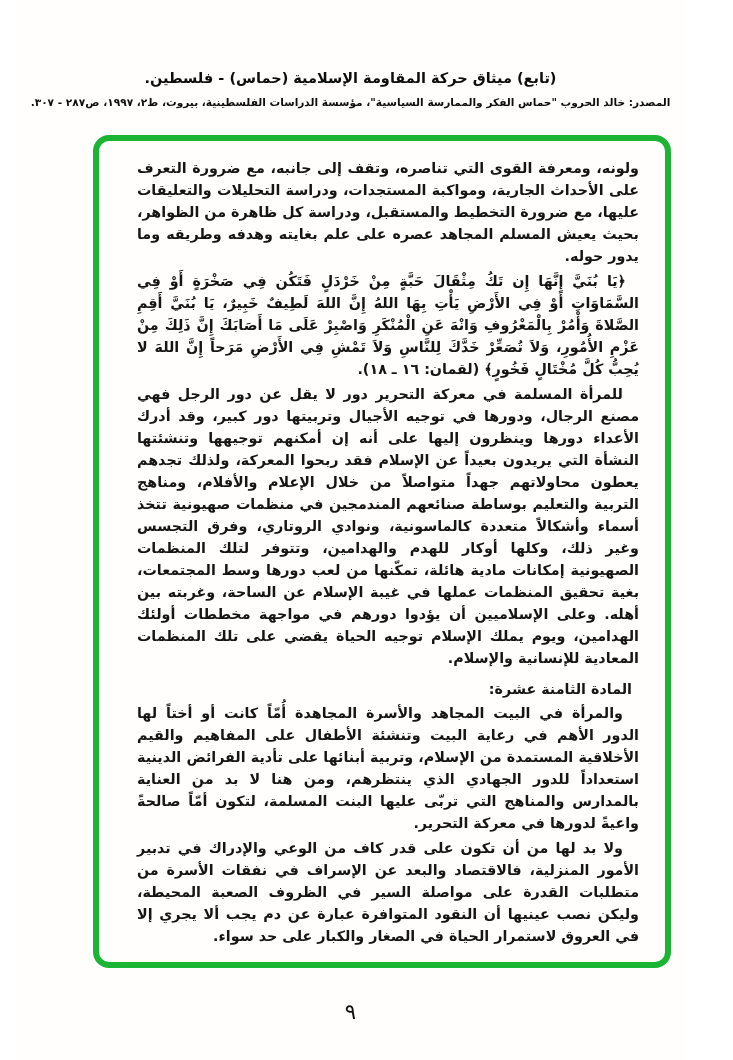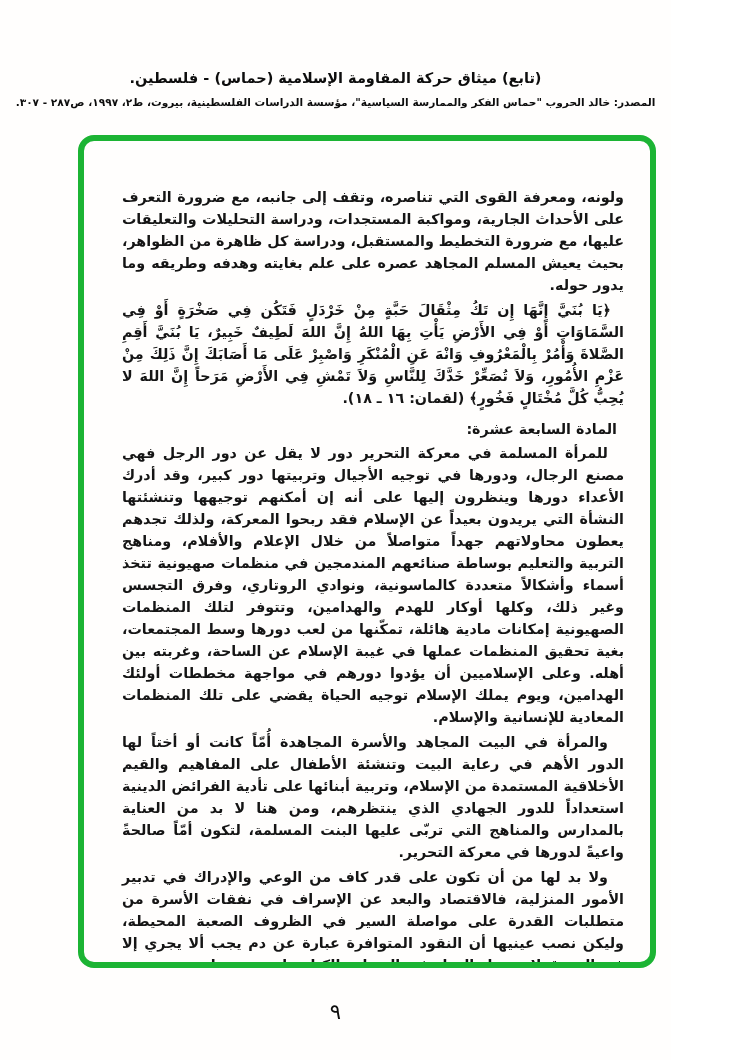--- a/index.html
+++ b/index.html
@@ -7,20 +7,21 @@
     padding: 0;
     background: #ffffff;
     font-family: "DejaVu Sans", sans-serif;
   }
   .page {
     position: relative;
     width: 671px;
     height: 1060px;
     background: #fffefd;
     overflow: hidden;
+    margin-left: 15px;
   }
   .header {
     position: absolute;
     top: 70px;
     left: 0;
     right: 0;
     direction: rtl;
     text-align: center;
     color: #0d0d0d;
   }
@@ -40,21 +41,21 @@
     top: 135px;
     width: 566px;
     height: 821px;
     border: 6px solid #1cb434;
     border-radius: 16px;
     background: #fffefd;
   }
   .content {
     position: absolute;
     inset: 0;
-    padding: 45px 26px 0 38px;
+    padding: 16px 26px 0 38px;
     direction: rtl;
     text-align: justify;
     font-size: 14.3px;
     line-height: 22px;
     font-weight: 700;
     color: #151515;
     overflow: hidden;
   }
   .para { margin: 0 0 3px 0; }
   .cont { text-indent: 0; }
@@ -85,24 +86,24 @@
   </div>
 
   <div class="frame" style="border-color: rgb(28, 180, 52);">
     <div class="content">
 
       <p class="para cont">ولونه، ومعرفة القوى التي تناصره، وتقف إلى جانبه، مع ضرورة التعرف على الأحداث الجارية، ومواكبة المستجدات، ودراسة التحليلات والتعليقات عليها، مع ضرورة التخطيط والمستقبل، ودراسة كل ظاهرة من الظواهر، بحيث يعيش المسلم المجاهد عصره على علم بغايته وهدفه وطريقه وما يدور حوله.</p>
 
       <p class="para verse">﴿يَا بُنَيَّ إِنَّهَا إِن تَكُ مِثْقَالَ حَبَّةٍ مِنْ خَرْدَلٍ فَتَكُن فِي صَخْرَةٍ أَوْ فِي السَّمَاوَاتِ أَوْ فِي الأَرْضِ يَأْتِ بِهَا اللهُ إِنَّ اللهَ لَطِيفٌ خَبِيرٌ، يَا بُنَيَّ أَقِمِ الصَّلاةَ وَأْمُرْ بِالْمَعْرُوفِ وَانْهَ عَنِ الْمُنْكَرِ وَاصْبِرْ عَلَى مَا أَصَابَكَ إِنَّ ذَلِكَ مِنْ عَزْمِ الأُمُورِ، وَلاَ تُصَعِّرْ خَدَّكَ لِلنَّاسِ وَلاَ تَمْشِ فِي الأَرْضِ مَرَحاً إِنَّ اللهَ لا يُحِبُّ كُلَّ مُخْتَالٍ فَخُورٍ﴾ (لقمان: ١٦ ـ ١٨).</p>
 
 
-      <div class="heading h-article">المادة السابعة عشرة:</div>
 
       <p class="para indent">للمرأة المسلمة في معركة التحرير دور لا يقل عن دور الرجل فهي مصنع الرجال، ودورها في توجيه الأجيال وتربيتها دور كبير، وقد أدرك الأعداء دورها وينظرون إليها على أنه إن أمكنهم توجيهها وتنشئتها النشأة التي يريدون بعيداً عن الإسلام فقد ربحوا المعركة، ولذلك تجدهم يعطون محاولاتهم جهداً متواصلاً من خلال الإعلام والأفلام، ومناهج التربية والتعليم بوساطة صنائعهم المندمجين في منظمات صهيونية تتخذ أسماء وأشكالاً متعددة كالماسونية، ونوادي الروتاري، وفرق التجسس وغير ذلك، وكلها أوكار للهدم والهدامين، وتتوفر لتلك المنظمات الصهيونية إمكانات مادية هائلة، تمكّنها من لعب دورها وسط المجتمعات، بغية تحقيق المنظمات عملها في غيبة الإسلام عن الساحة، وغربته بين أهله. وعلى الإسلاميين أن يؤدوا دورهم في مواجهة مخططات أولئك الهدامين، ويوم يملك الإسلام توجيه الحياة يقضي على تلك المنظمات المعادية للإنسانية والإسلام.</p>
 
+      <div class="heading h-article">المادة الثامنة عشرة:</div>
 
       <p class="para indent">والمرأة في البيت المجاهد والأسرة المجاهدة أُمّاً كانت أو أختاً لها الدور الأهم في رعاية البيت وتنشئة الأطفال على المفاهيم والقيم الأخلاقية المستمدة من الإسلام، وتربية أبنائها على تأدية الفرائض الدينية استعداداً للدور الجهادي الذي ينتظرهم، ومن هنا لا بد من العناية بالمدارس والمناهج التي تربّى عليها البنت المسلمة، لتكون أمّاً صالحةً واعيةً لدورها في معركة التحرير.</p>
 
       <p class="para indent">ولا بد لها من أن تكون على قدر كاف من الوعي والإدراك في تدبير الأمور المنزلية، فالاقتصاد والبعد عن الإسراف في نفقات الأسرة من متطلبات القدرة على مواصلة السير في الظروف الصعبة المحيطة، وليكن نصب عينيها أن النقود المتوافرة عبارة عن دم يجب ألا يجري إلا في العروق لاستمرار الحياة في الصغار والكبار على حد سواء.</p>
 
     </div>
   </div>
 
   <div class="page-number">٩</div>
 

